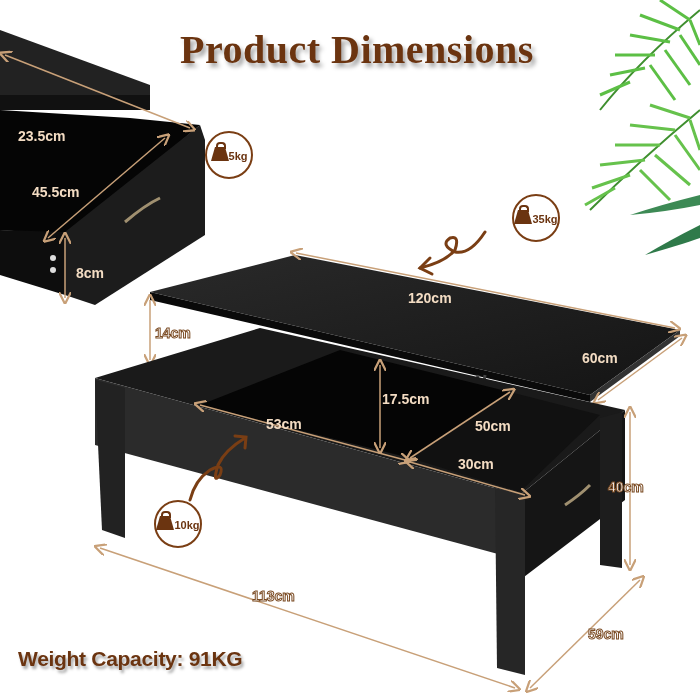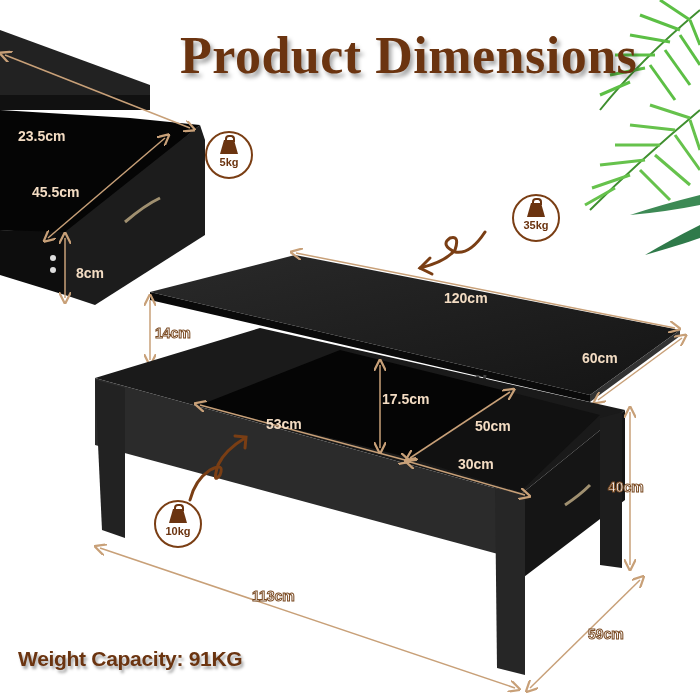--- a/index.html
+++ b/index.html
@@ -1,21 +1,21 @@
 <!DOCTYPE html>
 <html><head>
 <meta charset="utf-8">
 <style>
   html, body { margin:0; padding:0; }
   body { width:700px; height:700px; background:#ffffff; position:relative; overflow:hidden; font-family:"Liberation Sans", sans-serif; }
-  .title { position:absolute; left:180px; top:26px; font-family:"Liberation Serif", serif; font-weight:bold; font-size:52px; color:#6b3410; letter-spacing:0.5px; text-shadow:3px 4px 4px rgba(0,0,0,0.35); white-space:nowrap; z-index:3; }
+  .title { position:absolute; left:180px; top:26px; font-family:"Liberation Serif", serif; font-weight:bold; font-size:40px; color:#6b3410; letter-spacing:0.5px; text-shadow:3px 4px 4px rgba(0,0,0,0.35); white-space:nowrap; z-index:3; }
   .scene { position:absolute; left:0; top:0; width:700px; height:700px; z-index:1; }
   .lbl { position:absolute; font-family:"Liberation Sans", sans-serif; font-weight:bold; font-size:14px; color:#f3dcc3; white-space:nowrap; z-index:4; }
   .lbl.outline { color:#ffffff; -webkit-text-stroke:1px #7a4a22; font-size:14px; }
-  .badge { position:absolute; width:44px; height:44px; border:2px solid #7a3e14; border-radius:50%; background:#fff; z-index:4; display:flex; flex-direction:column; align-items:center; justify-content:center; }
+  .badge { position:absolute; width:44px; height:44px; border:2px solid #7a3e14; border-radius:50%; background:#fff; z-index:4; display:flex; align-items:center; justify-content:center; }
   .badge .kb { width:18px; height:14px; position:relative; margin-top:-2px; }
   .badge .kb::before { content:""; position:absolute; left:5px; top:-5px; width:6px; height:5px; border:2px solid #6b3410; border-bottom:none; border-radius:4px 4px 0 0; }
   .badge .kb::after { content:""; position:absolute; left:0; top:0; width:0; height:0; border-left:4px solid transparent; border-right:4px solid transparent; border-bottom:14px solid #6b3410; width:10px; }
   .badge span { font-size:11px; font-weight:bold; color:#6b3410; line-height:12px; margin-top:2px; }
   .capacity { position:absolute; left:18px; top:647px; font-size:21px; font-weight:bold; color:#6b3410; text-shadow:2px 3px 3px rgba(0,0,0,0.35); z-index:4; letter-spacing:-0.3px; }
 </style>
 </head>
 <body>
 
 <div class="title">Product Dimensions</div>
@@ -113,21 +113,21 @@
     <path d="M430,258 L420,268 L432,274"></path>
     <path d="M190,500 Q195,480 210,470 Q225,462 220,475 Q212,485 218,465 Q225,450 245,438"></path>
     <path d="M235,436 L246,437 L245,448"></path>
   </g>
 </svg>
 
 <div class="lbl" style="left:18px;top:88px;margin-top:40px;">23.5cm</div>
 <div class="lbl" style="left:32px;top:184px;">45.5cm</div>
 <div class="lbl" style="left:76px;top:265px;">8cm</div>
 
-<div class="lbl" style="left:408px;top:290px;margin-left:36px;">120cm</div>
+<div class="lbl" style="left:408px;top:290px;">120cm</div>
 <div class="lbl" style="left:582px;top:350px;">60cm</div>
 <div class="lbl outline" style="left:155px;top:325px;">14cm</div>
 
 <div class="lbl" style="left:382px;top:391px;">17.5cm</div>
 <div class="lbl" style="left:266px;top:416px;text-align:center;">53cm</div>
 <div class="lbl" style="left:475px;top:418px;">50cm</div>
 <div class="lbl" style="left:458px;top:456px;">30cm</div>
 
 <div class="lbl outline" style="left:252px;top:588px;">113cm</div>
 <div class="lbl outline" style="left:588px;top:626px;">59cm</div>

